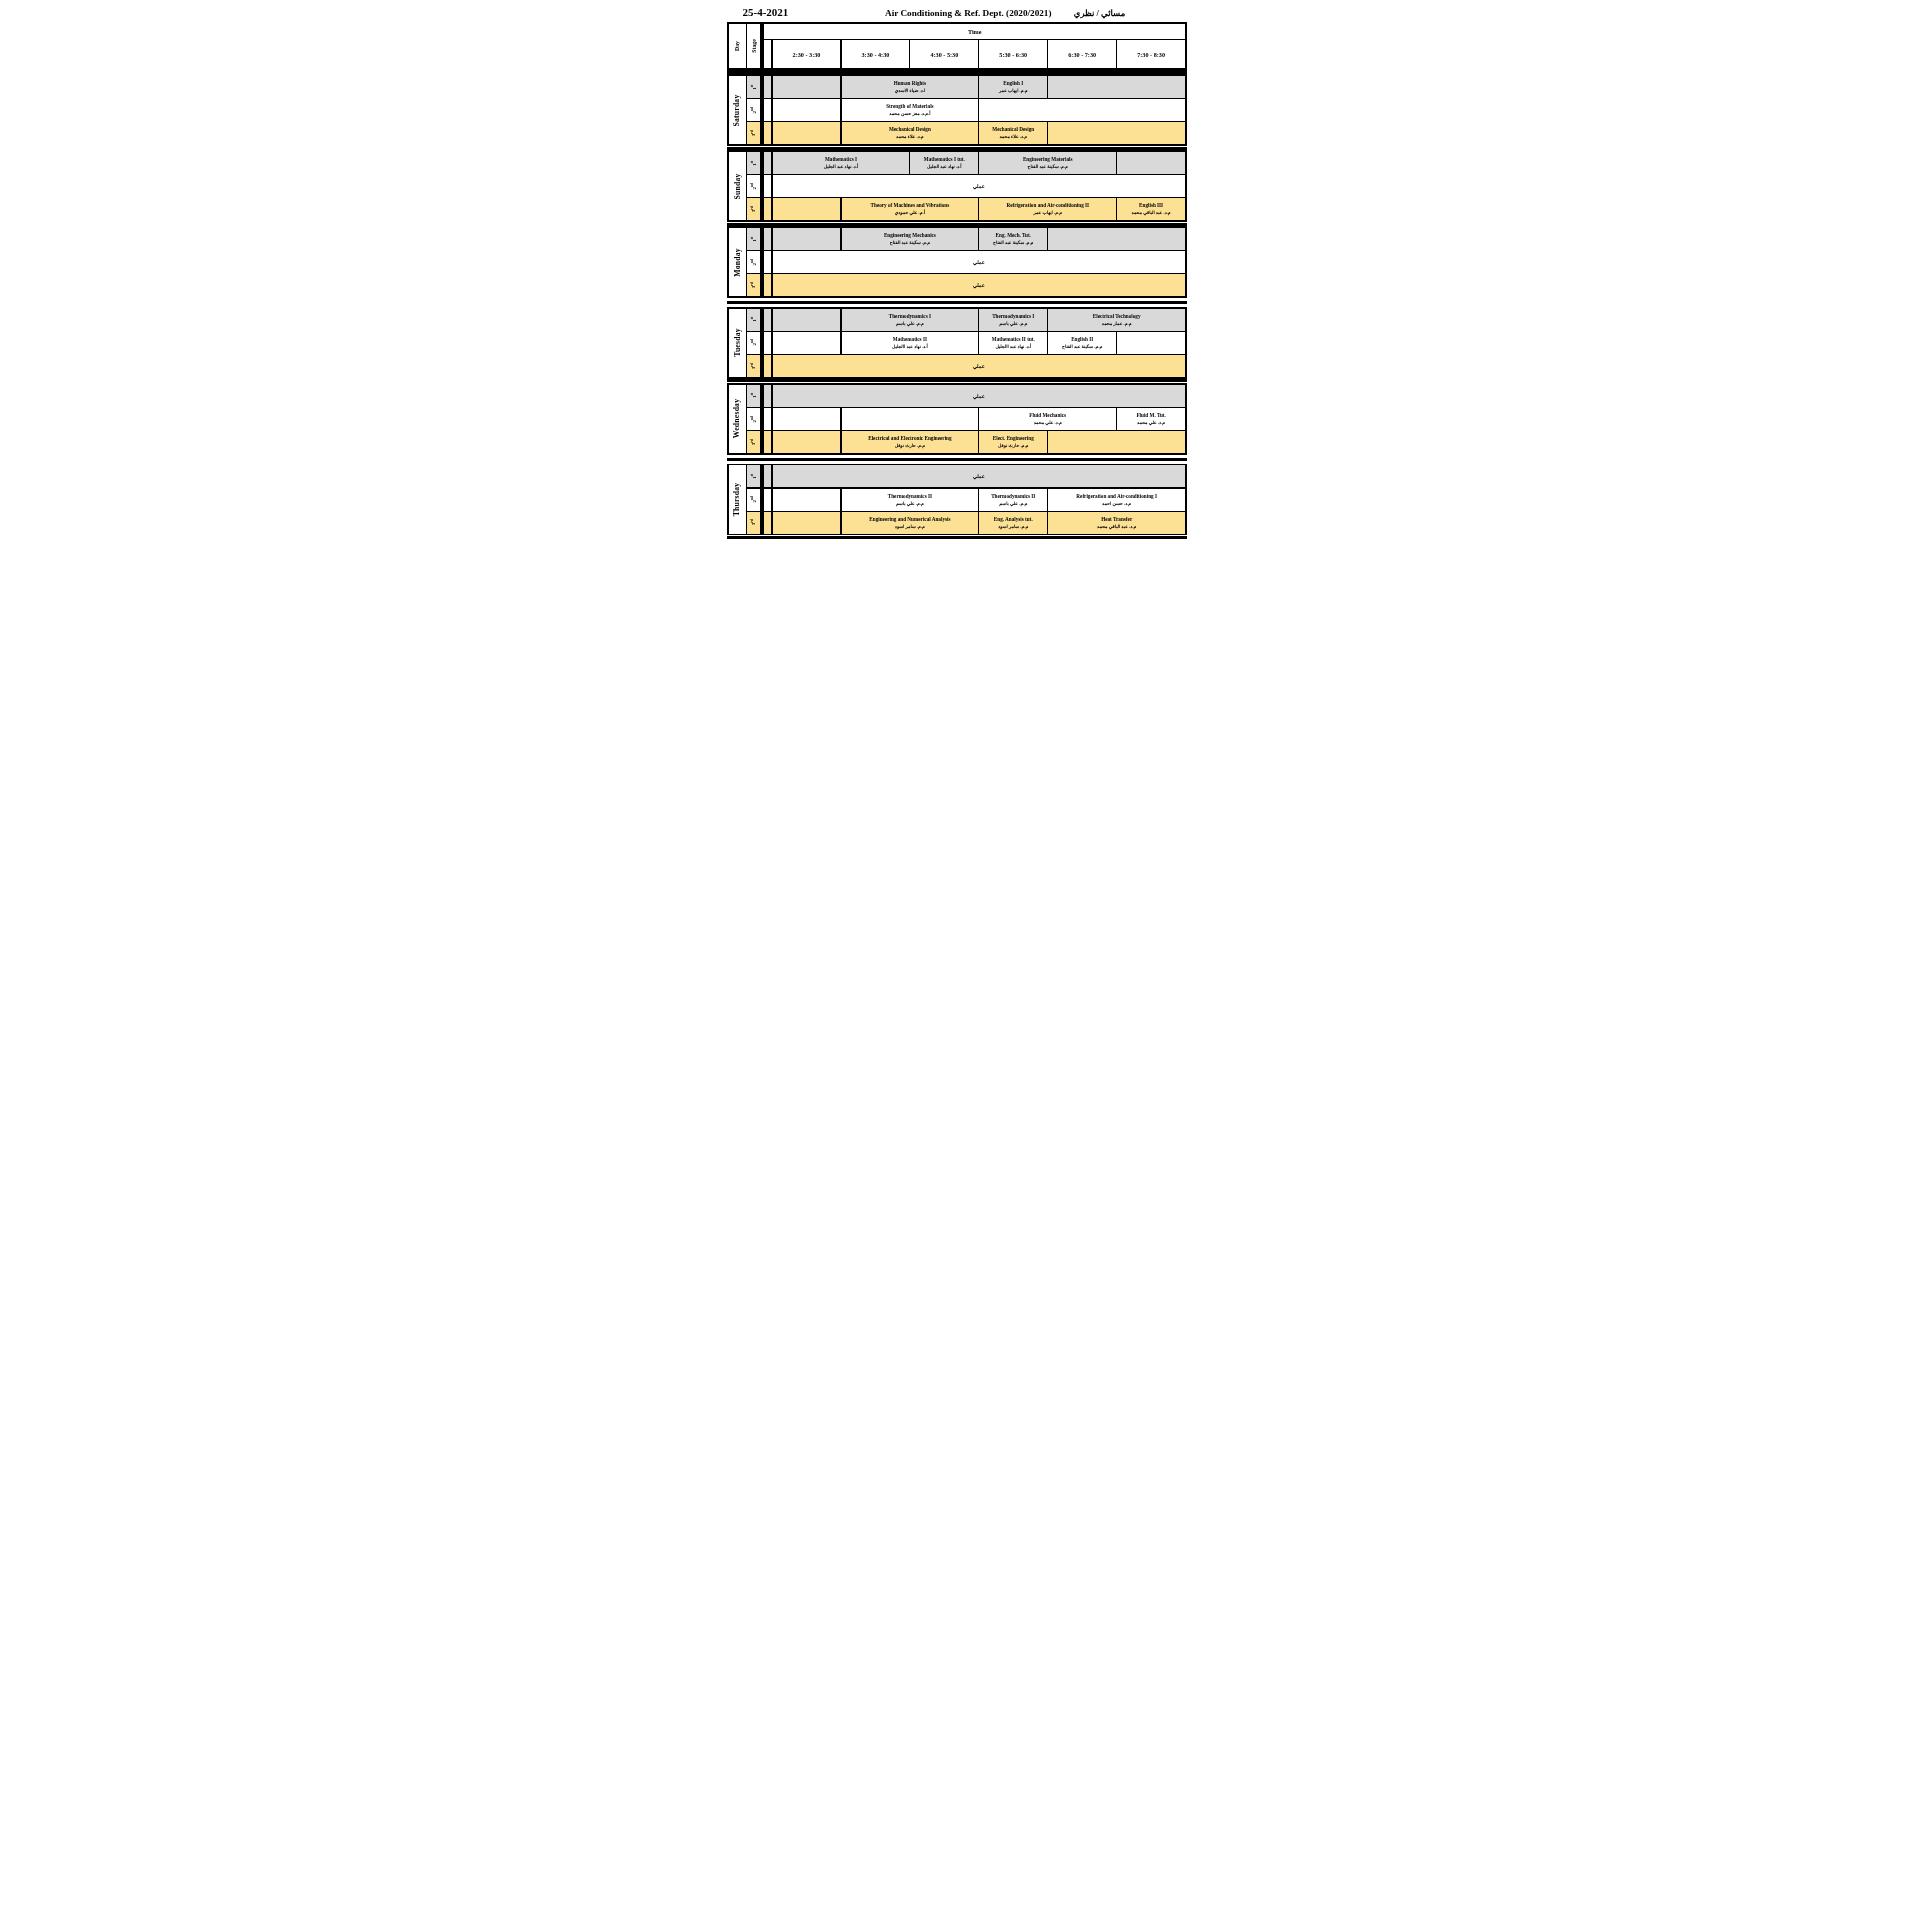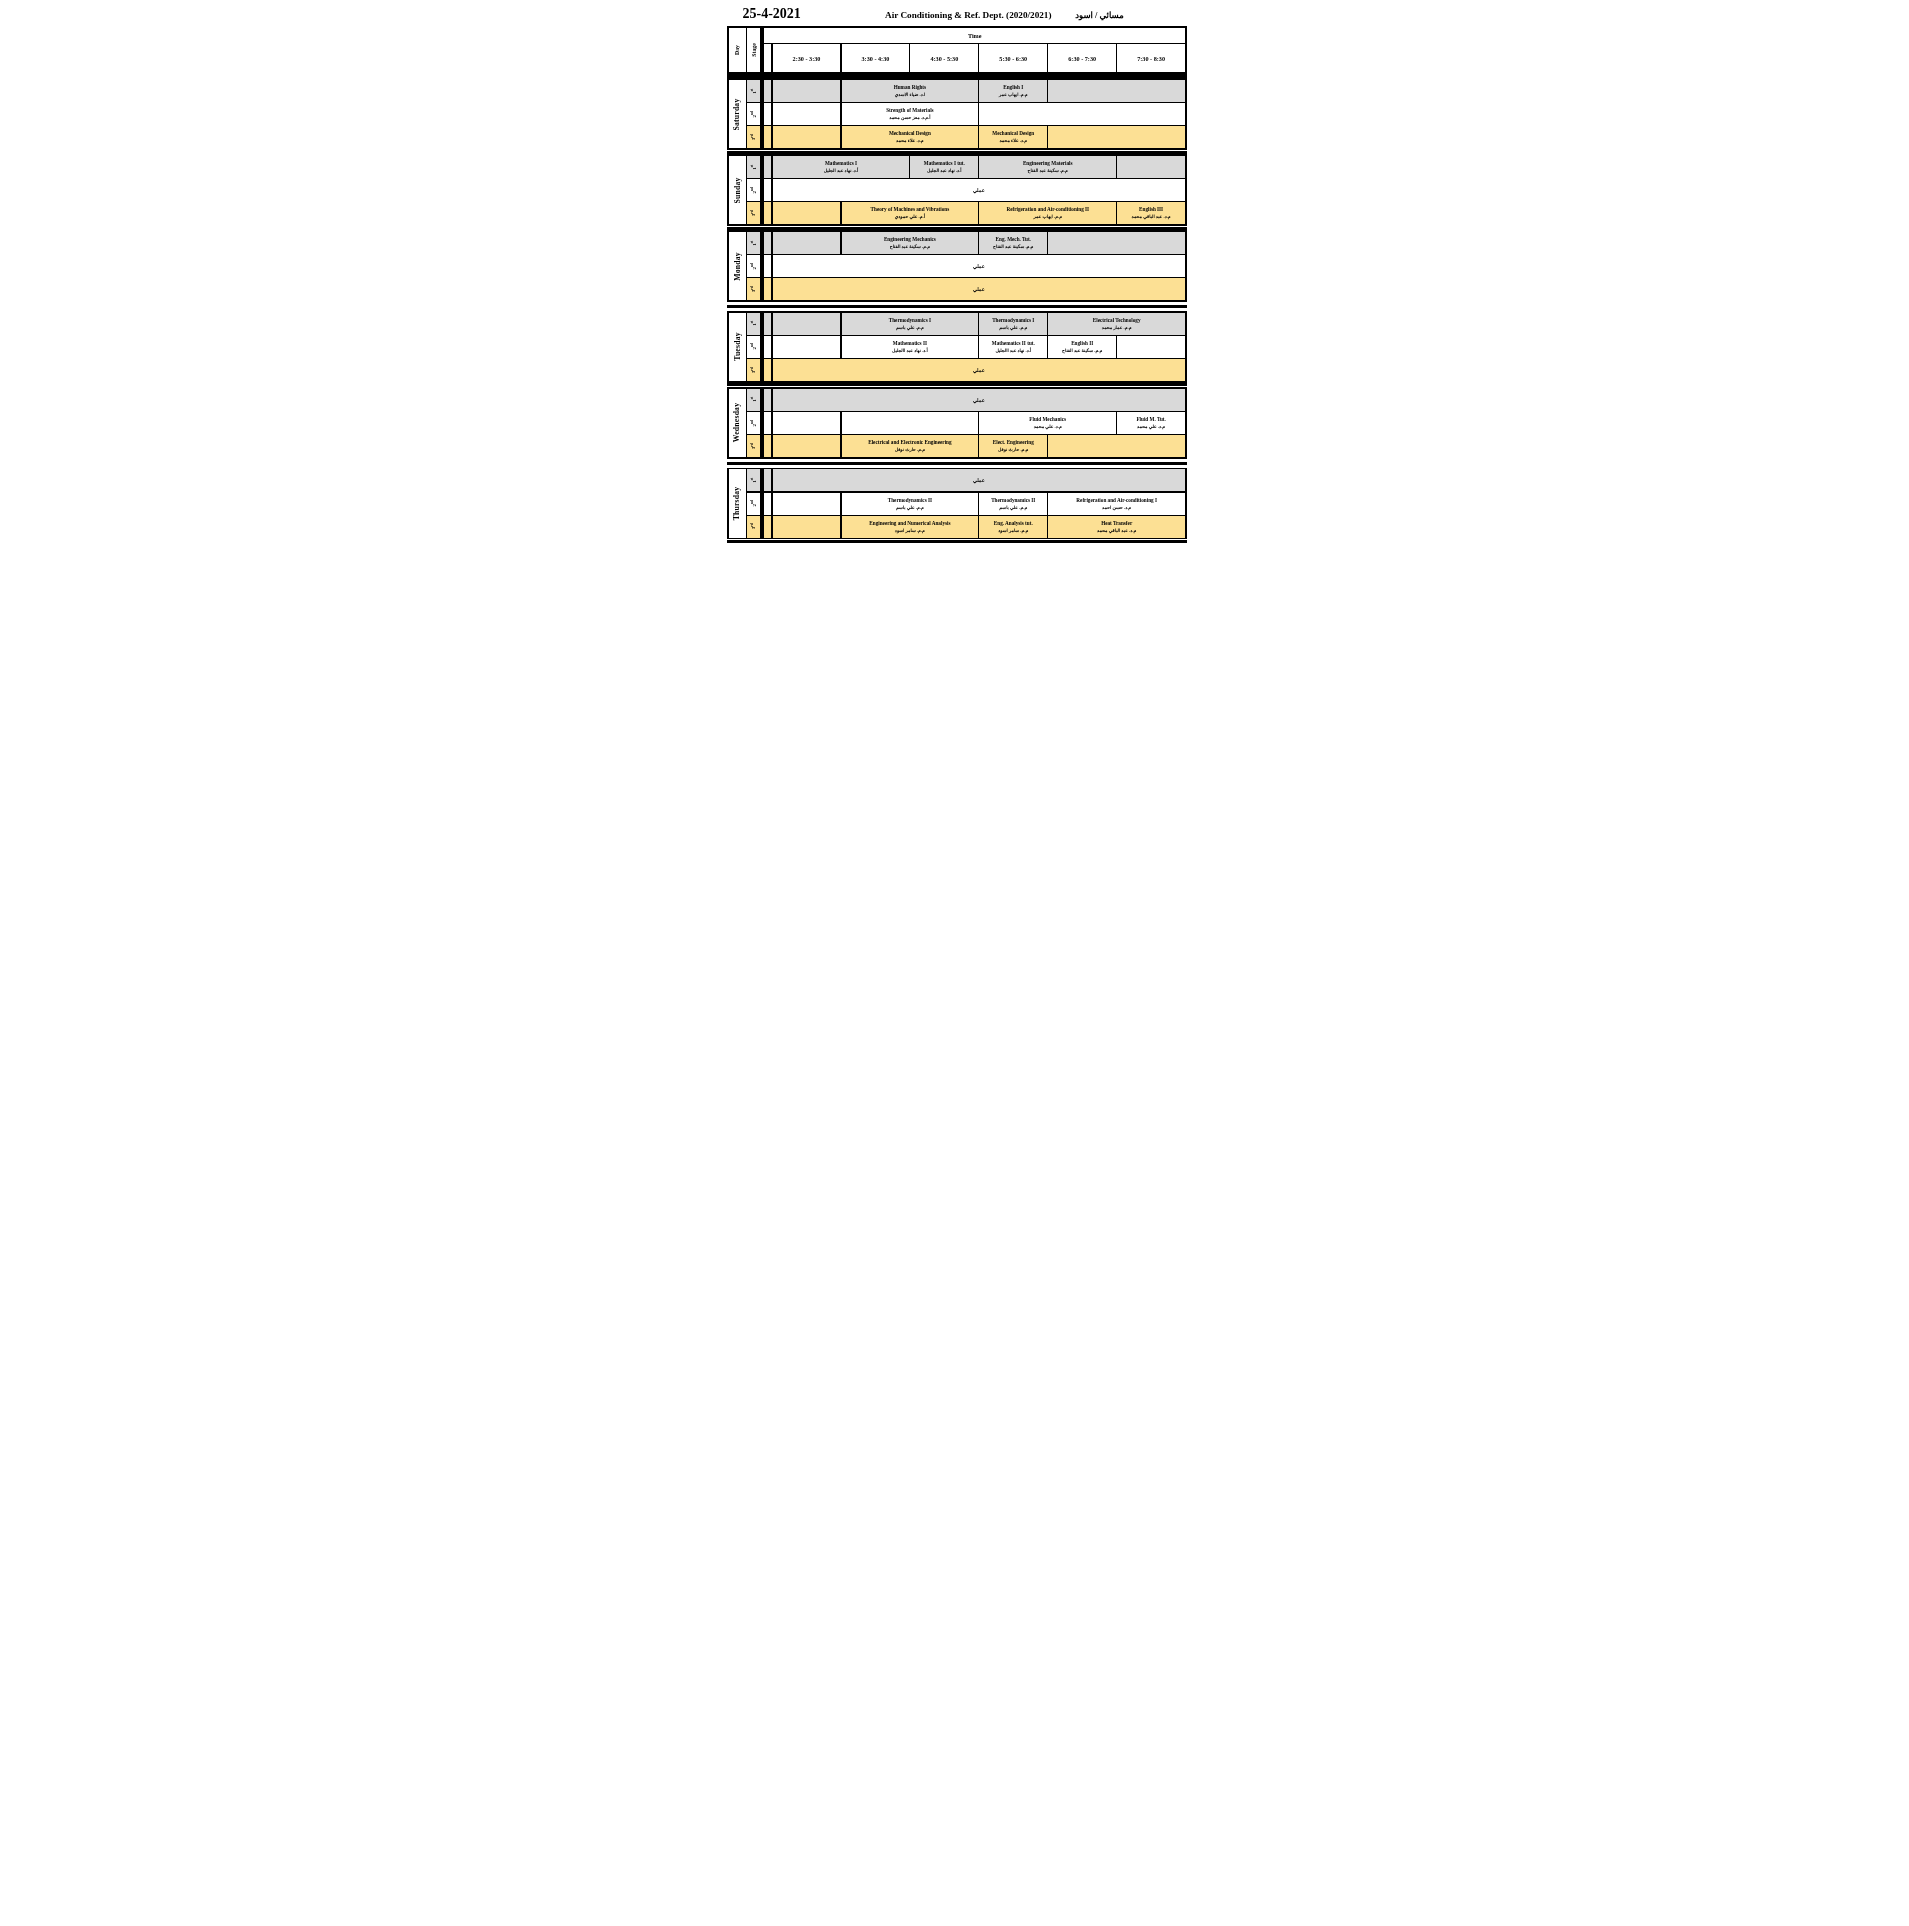--- a/index.html
+++ b/index.html
@@ -3,21 +3,21 @@
 <meta charset="utf-8">
 <title>Air Conditioning &amp; Ref. Dept. Schedule</title>
 <style>
   html,body { margin:0; padding:0; background:#fff; }
   .page {
     width:478px; min-height:532px; background:#fff; margin:0 auto;
     font-family:"Liberation Serif","DejaVu Serif",serif; color:#000;
   }
   
   .topbar { display:flex; align-items:baseline; padding:6.2px 46px 3.1px 27px; }
-  .topbar .date { width:65px; font-size:14px; font-weight:bold; }
+  .topbar .date { width:65px; font-size:11px; font-weight:bold; }
   .topbar .title { flex:1; text-align:right; font-size:9.2px; font-weight:bold; }
   .topbar .session { width:96px; text-align:center; font-size:8.5px; font-weight:bold; }
 
   
   .schedule { margin:0.8px 7px 0 11.6px; }
   .head-grid, .day-grid {
     display:grid; background:#000; gap:1.2px; padding:1.5px;
     grid-template-columns:17px 13px 2.3px 7px repeat(6,1fr);
   }
   .head-grid { grid-template-rows:15.4px 28px; }
@@ -37,21 +37,21 @@
   .day-sep.wide { margin:3.1px 0; }
 </style>
 </head>
 <body>
 
 <div class="page">
 
   <header class="topbar">
     <span class="date">25-4-2021</span>
     <span class="title">Air Conditioning &amp; Ref. Dept. (2020/2021)</span>
-    <span class="session" dir="rtl">مسائي / اسود</span>
+    <span class="session" dir="rtl">مسائي / نظري</span>
   </header>
 
   <div class="schedule">
 
     <div class="head-grid">
       <div class="cell hd" style="grid-area:1/1/3/2">
         <span class="vert">Day</span>
       </div>
       <div class="cell hd" style="grid-area:1/2/3/3">
         <span class="vert">Stage</span>

